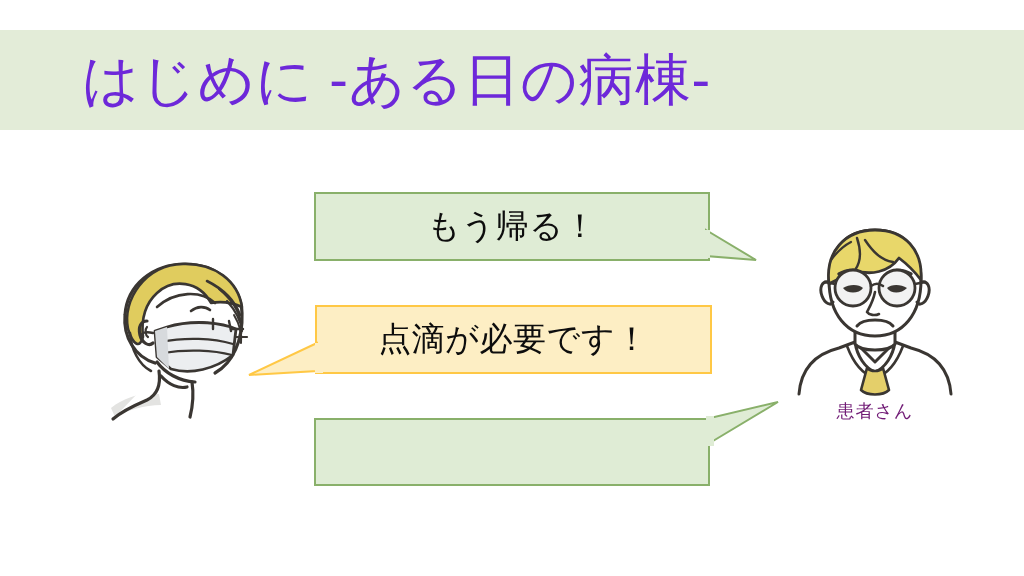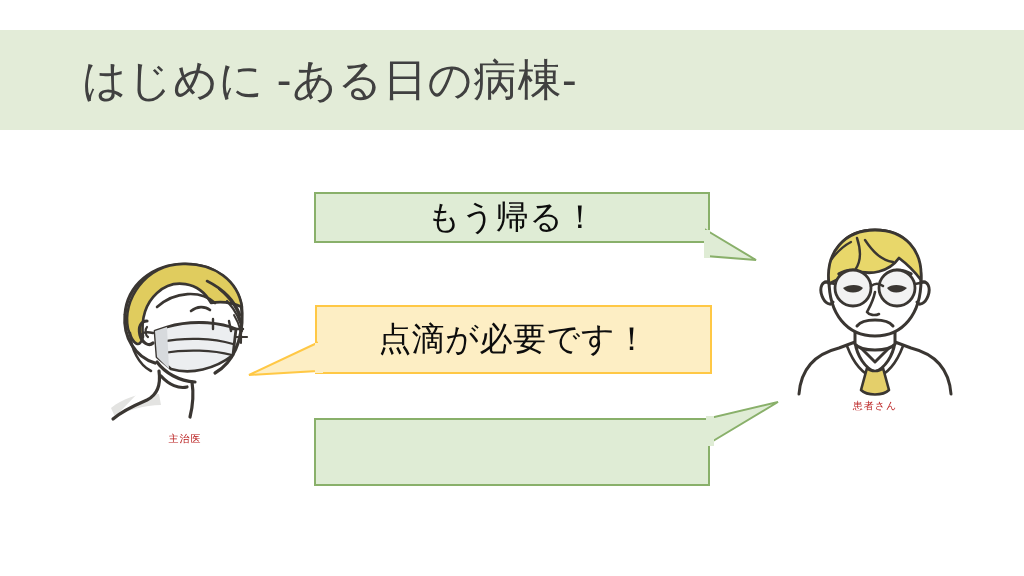--- a/index.html
+++ b/index.html
@@ -28,23 +28,23 @@
     left: 0;
     top: 30px;
     width: 1024px;
     height: 100px;
     background: #e3ecd8;
   }
   .header-title {
     position: absolute;
     left: 82px;
     top: 47px;
-    font-size: 44px;
+    font-size: 56px;
     line-height: 66px;
-    color: #404040;
+    color: #6d28d9;
     letter-spacing: 0.5px;
     white-space: nowrap;
     font-weight: 400;
   }
 
   
   .bubble {
     position: absolute;
     box-sizing: border-box;
     display: flex;
@@ -71,21 +71,21 @@
     position: absolute;
     z-index: 2;
     overflow: visible;
   }
 
   
   #bubble-1 {
     left: 314px;
     top: 192px;
     width: 396px;
-    height: 51px;
+    height: 69px;
   }
   #bubble-1 .bubble-body {
     background: #dfecd5;
     border: 2px solid #89b06a;
   }
 
   
   #bubble-2 {
     left: 315px;
     top: 305px;
@@ -111,22 +111,22 @@
 
   
   .character {
     position: absolute;
     text-align: center;
   }
   .character .char-art {
     display: block;
   }
   .character .char-label {
-    font-size: 10px;
-    color: #b91c1c;
+    font-size: 18px;
+    color: #701a75;
     letter-spacing: 1px;
     margin-top: 2px;
   }
 
   #doctor {
     left: 95px;
     top: 245px;
     width: 180px;
   }
   #patient {
@@ -196,21 +196,20 @@
         <path d="M60 86 L 72 82 L 74 124 L 62 112 Z" fill="#d7dadd" stroke="none"></path>
 
         <path d="M58 88 C 50 86, 46 88, 46 92" stroke-width="2.4"></path>
 
         <path d="M118 74 L 118 84" stroke-width="2.4"></path>
         <path d="M134 76 L 136 86" stroke-width="2.4"></path>
         <path d="M136 84 L 148 84" stroke-width="2.4"></path>
         <path d="M140 92 L 152 92" stroke-width="2.2"></path>
       </g>
     </svg>
-    <div class="char-label">主治医</div>
   </div>
 
   <div class="character" id="patient">
     <svg class="char-art" width="160" height="175" viewBox="0 0 160 175" xmlns="http://www.w3.org/2000/svg">
       <g fill="none" stroke="#3a3632" stroke-width="3" stroke-linecap="round" stroke-linejoin="round">
 
         <path d="M4 172 C 6 146, 20 132, 44 126 L 60 120 L 80 140 L 100 120 L 116 126
                  C 140 132, 154 146, 156 172" fill="#ffffff"></path>
 
         <path d="M60 120 C 62 134, 70 146, 80 150 C 90 146, 98 134, 100 120"></path>

